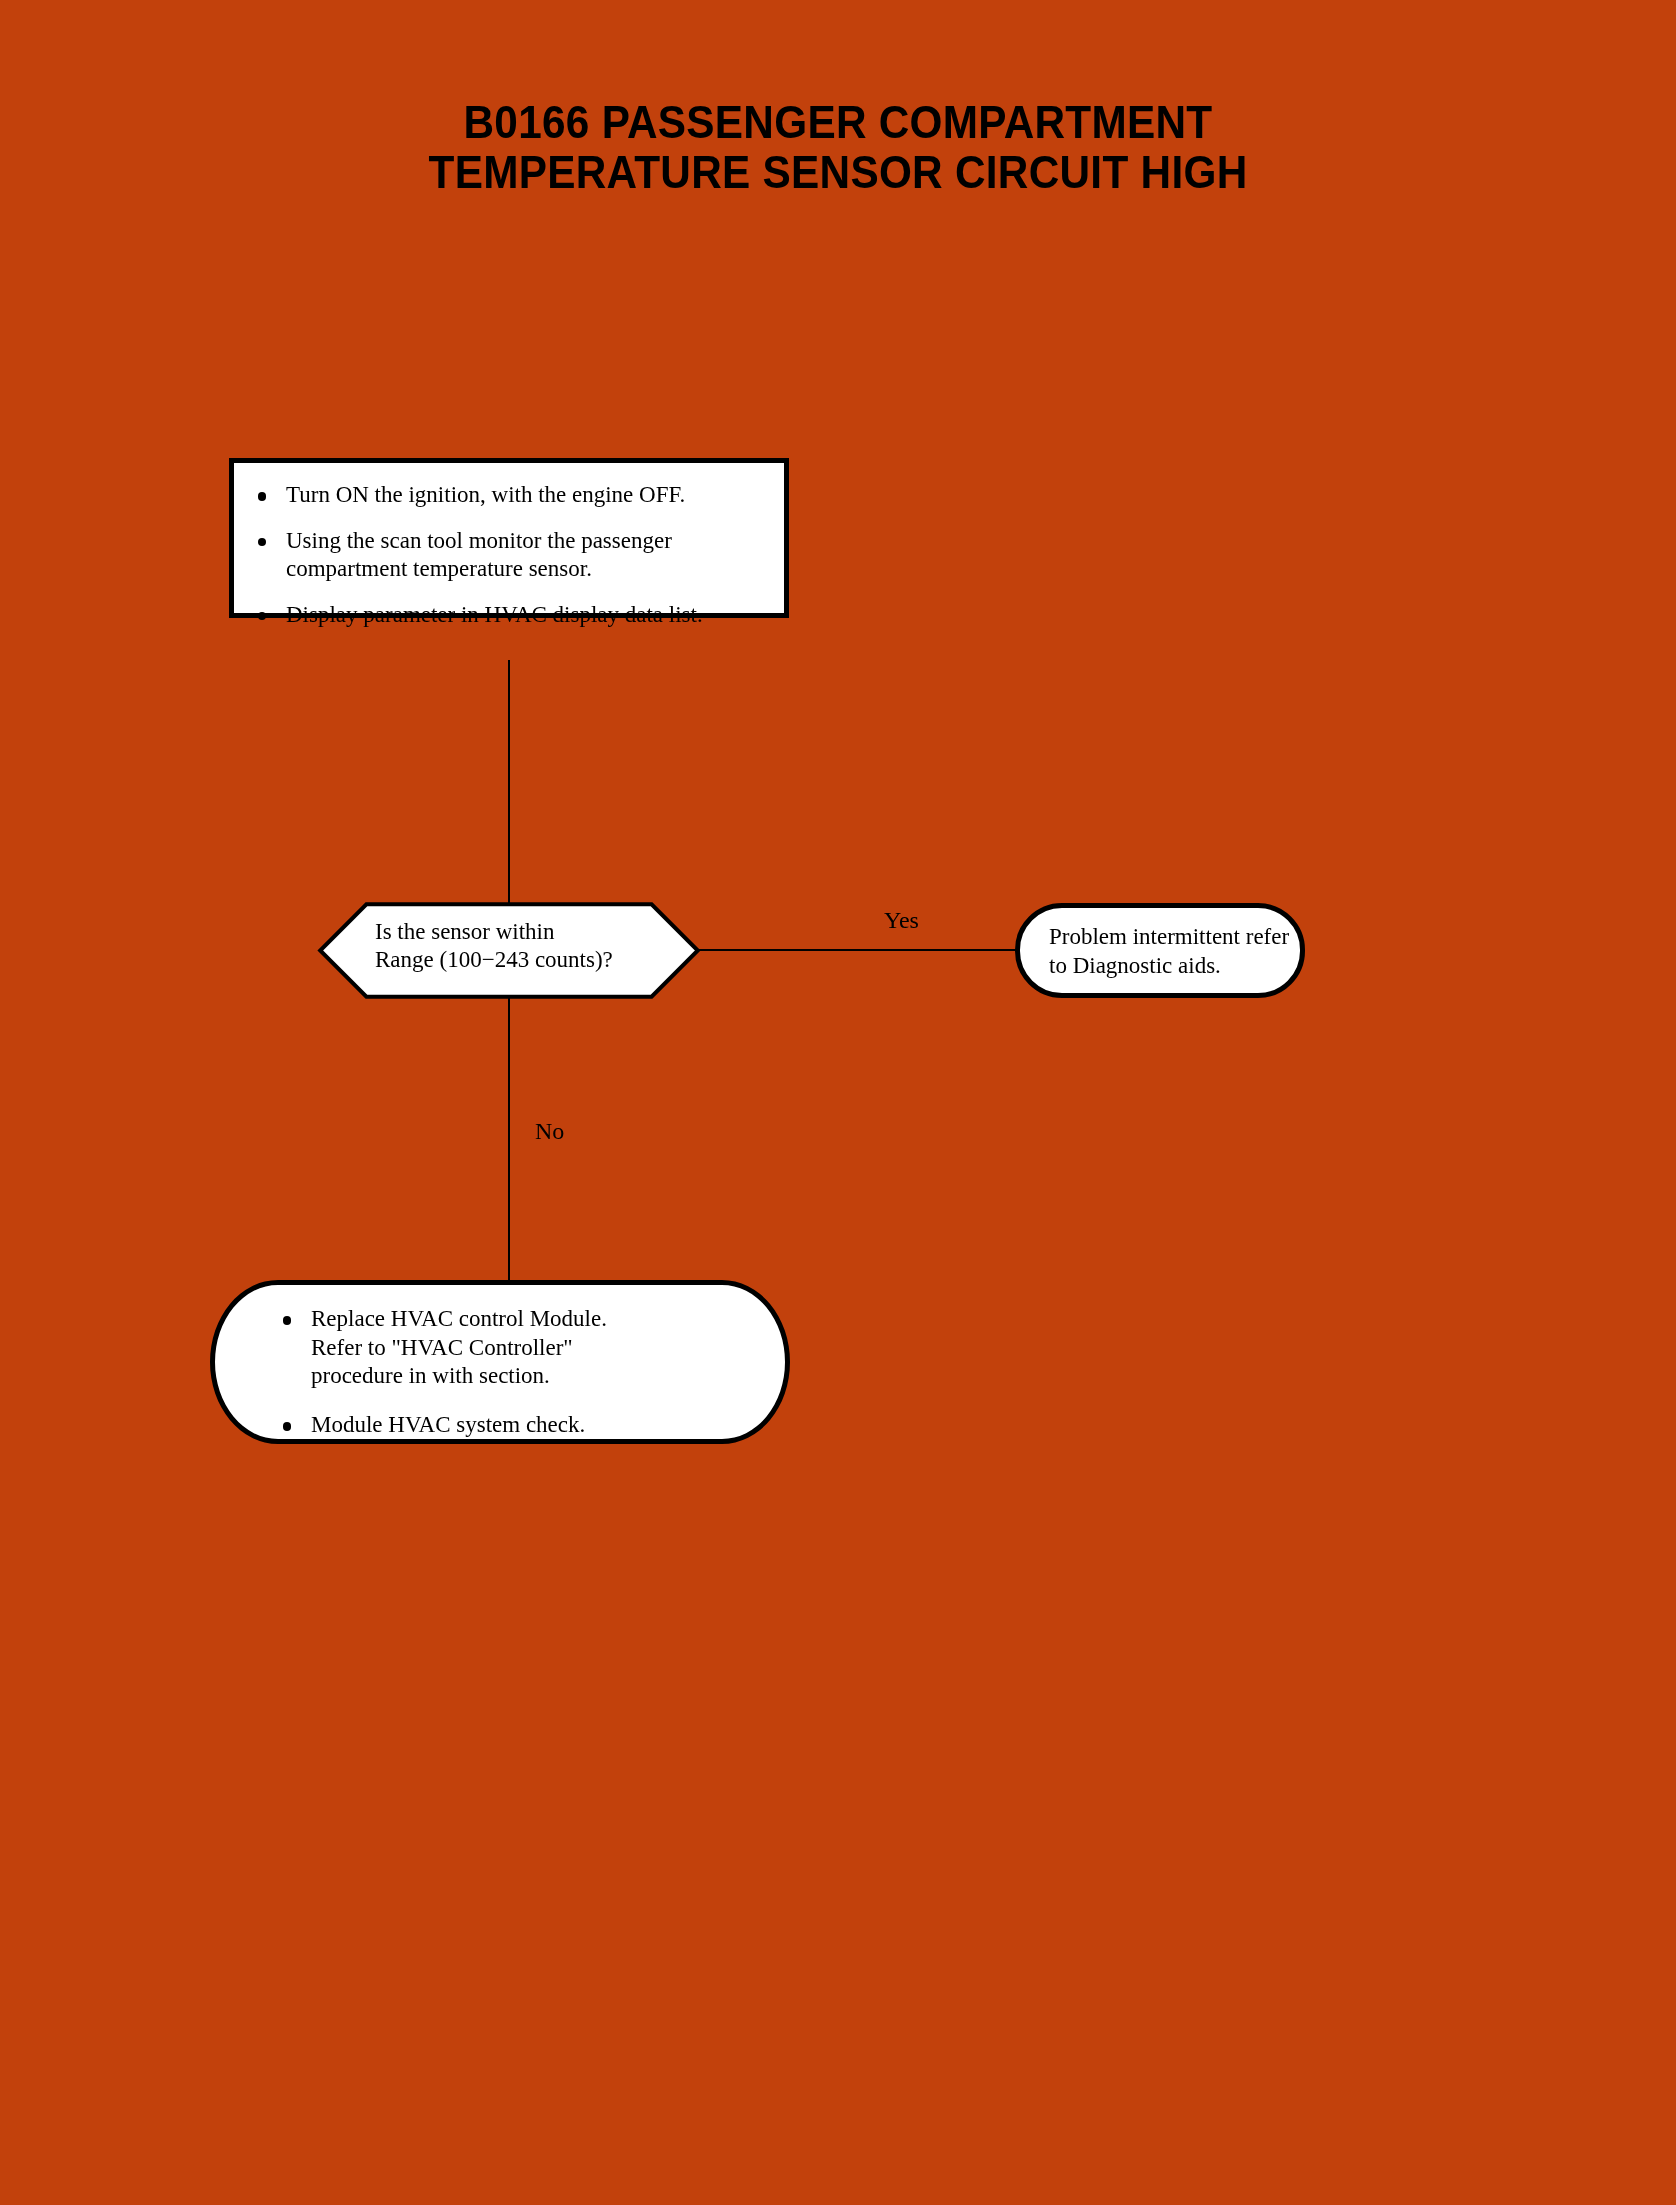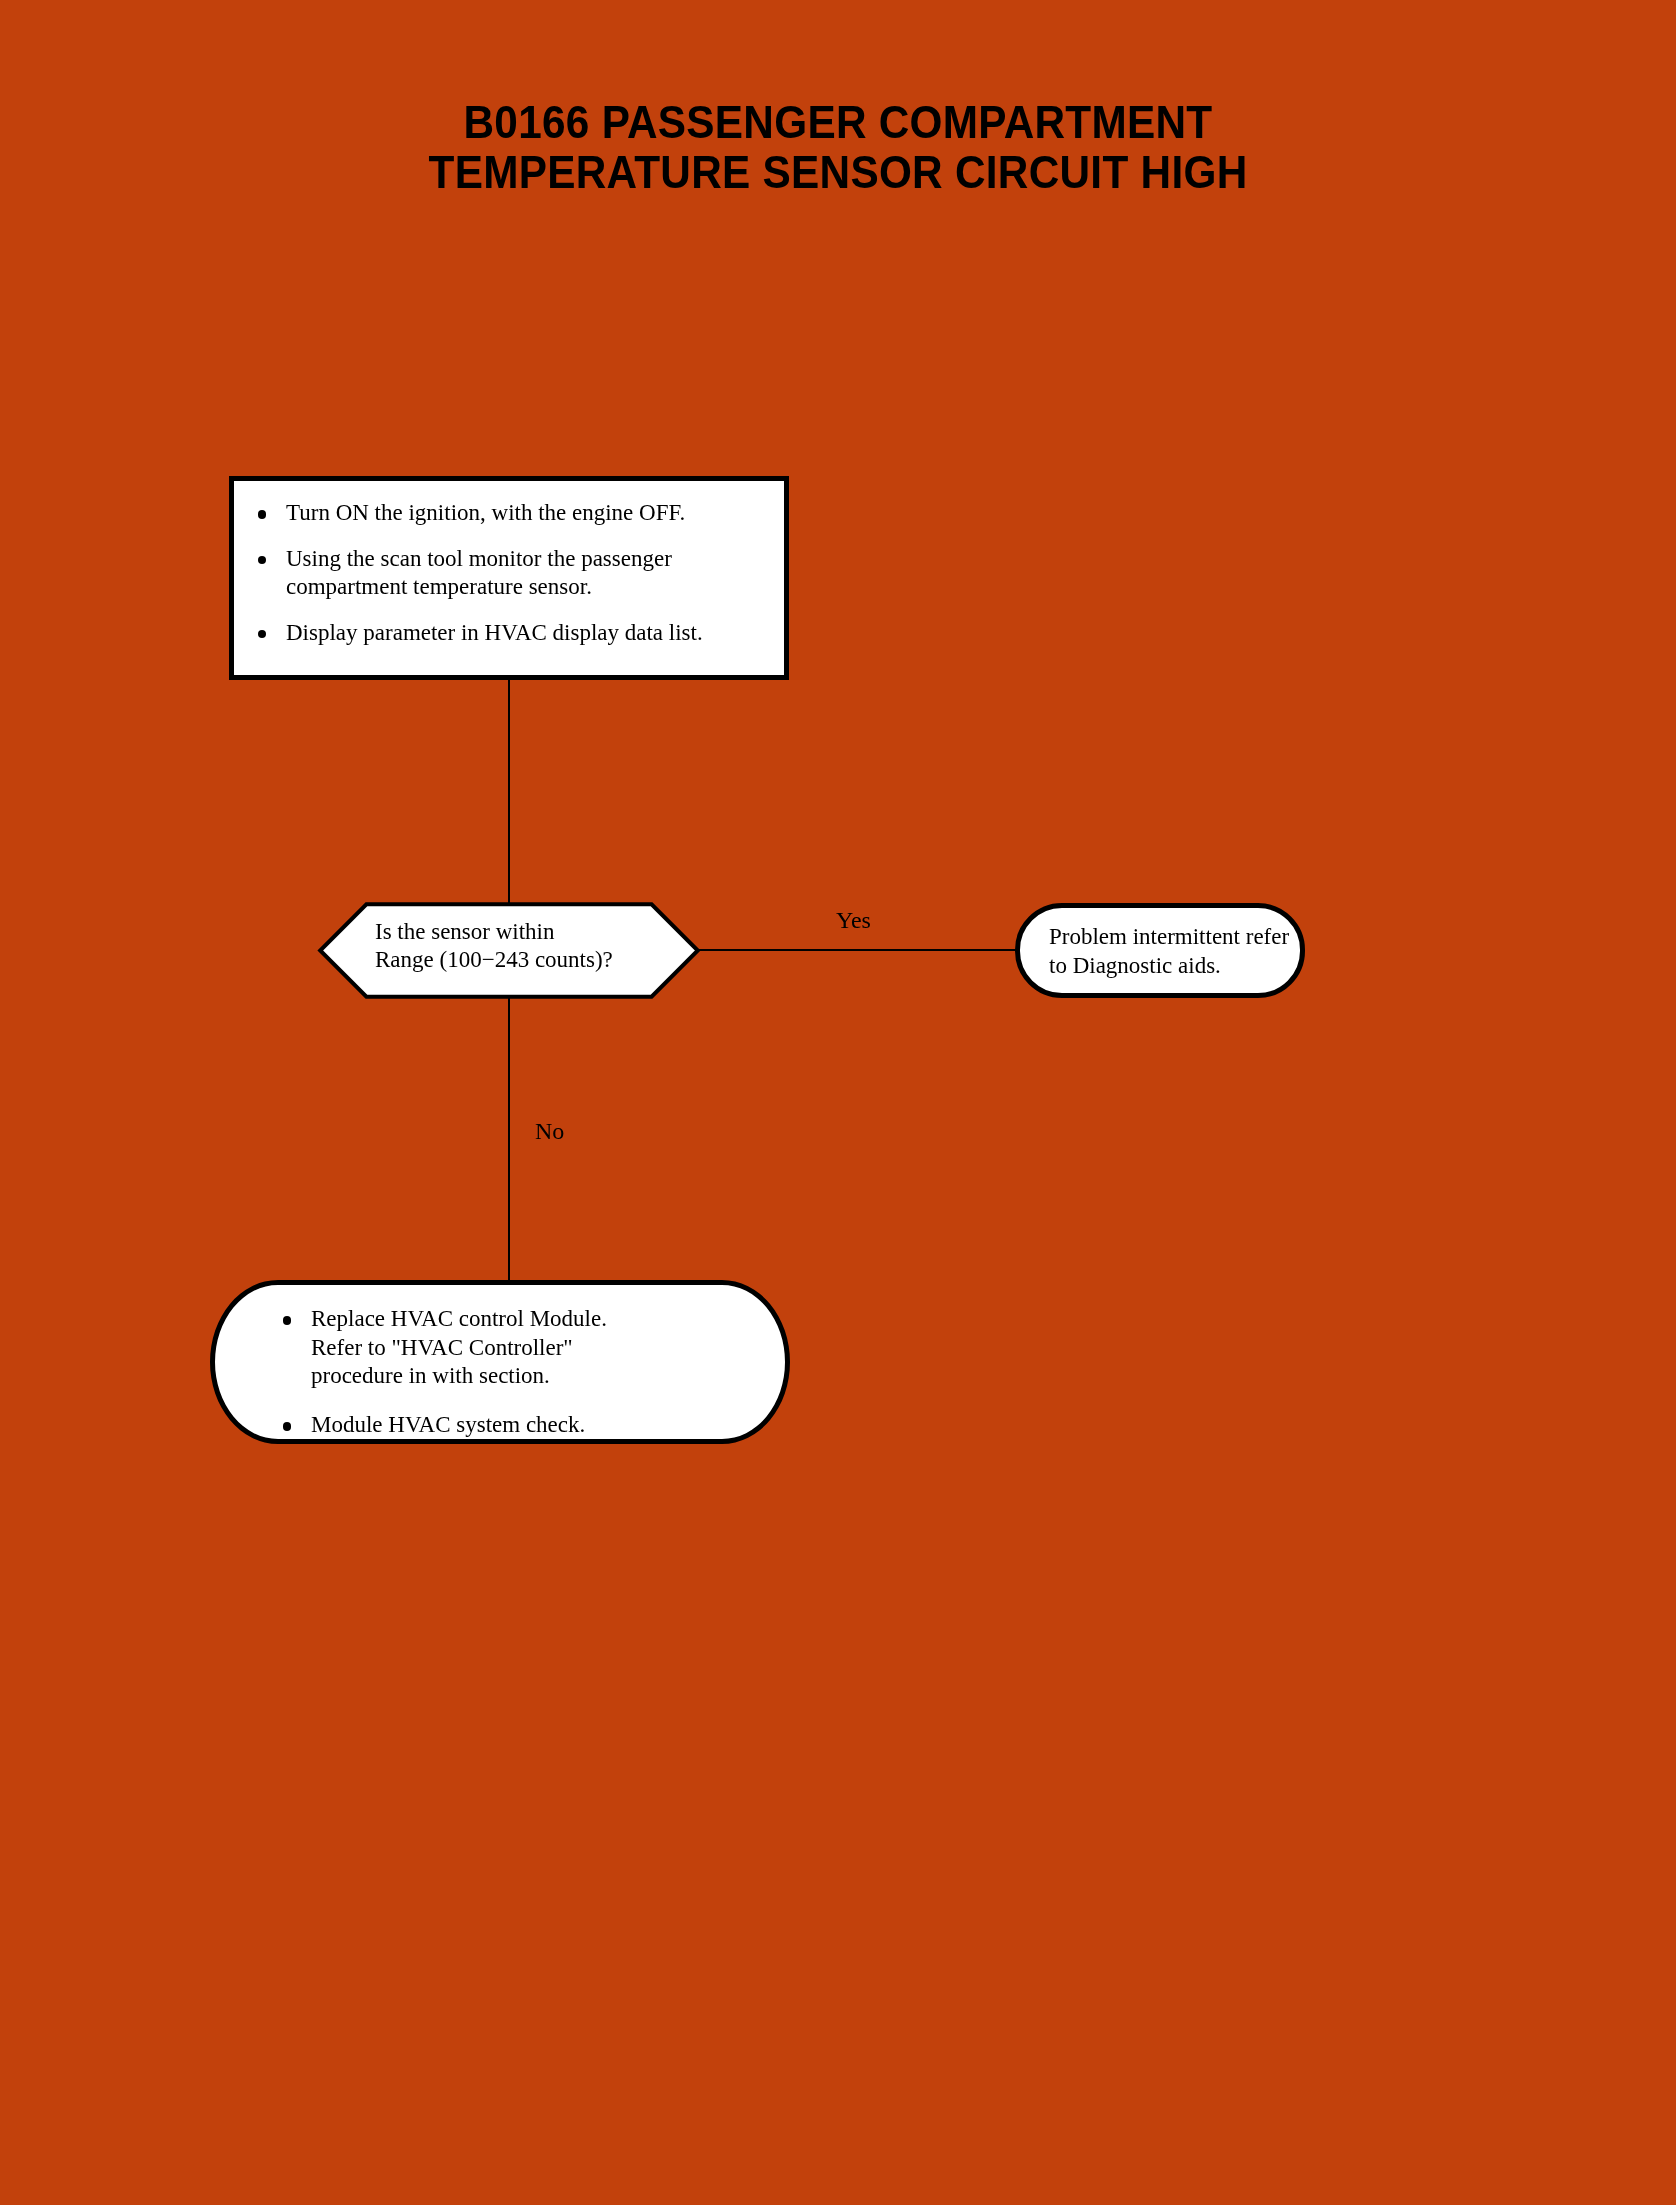--- a/index.html
+++ b/index.html
@@ -41,23 +41,23 @@
     font-family: "Liberation Serif", "DejaVu Serif", serif;
     font-size: 23px;
     line-height: 28.6px;
     color: #000000;
   }
 
   
   #node-preconditions {
     position: absolute;
     left: 229px;
-    top: 476px;
+    top: 458px;
     width: 560px;
-    height: 204px;
+    height: 160px;
     box-sizing: border-box;
     border: 5.5px solid #000000;
     background: #ffffff;
   }
 
   
   ul.bullets {
     list-style: none;
     margin: 0;
     padding: 0;
@@ -176,21 +176,21 @@
 
   
   .branch-label {
     position: absolute;
     font-family: "Liberation Serif", "DejaVu Serif", serif;
     font-size: 24px;
     line-height: 27px;
     color: #000000;
     white-space: nowrap;
   }
-  #label-yes { left: 836px; top: 907px; }
+  #label-yes { left: 884px; top: 907px; }
   #label-no  { left: 535px;  top: 1118px; }
 </style>
 </head>
 <body>
 
 <div id="page">
 
   <div id="title-block">
     <div class="title-line">B0166 PASSENGER COMPARTMENT</div>
     <div class="title-line">TEMPERATURE SENSOR CIRCUIT HIGH</div>

